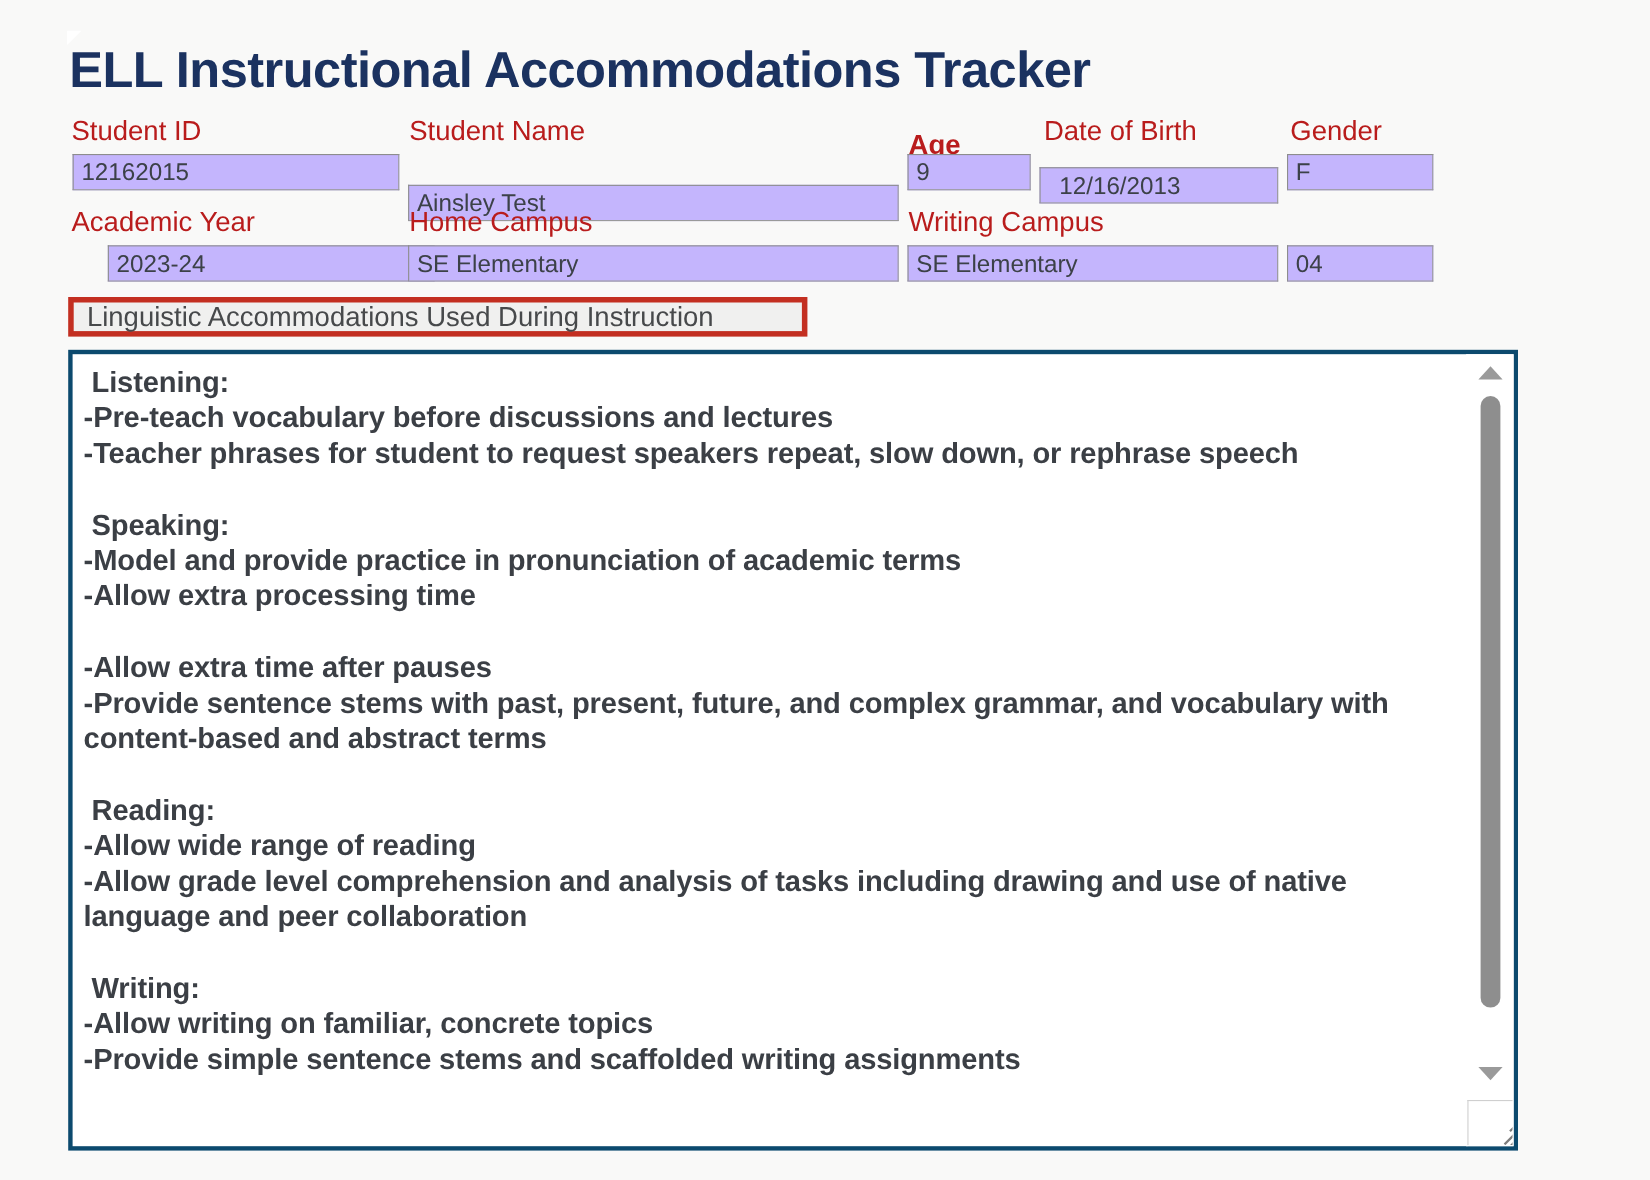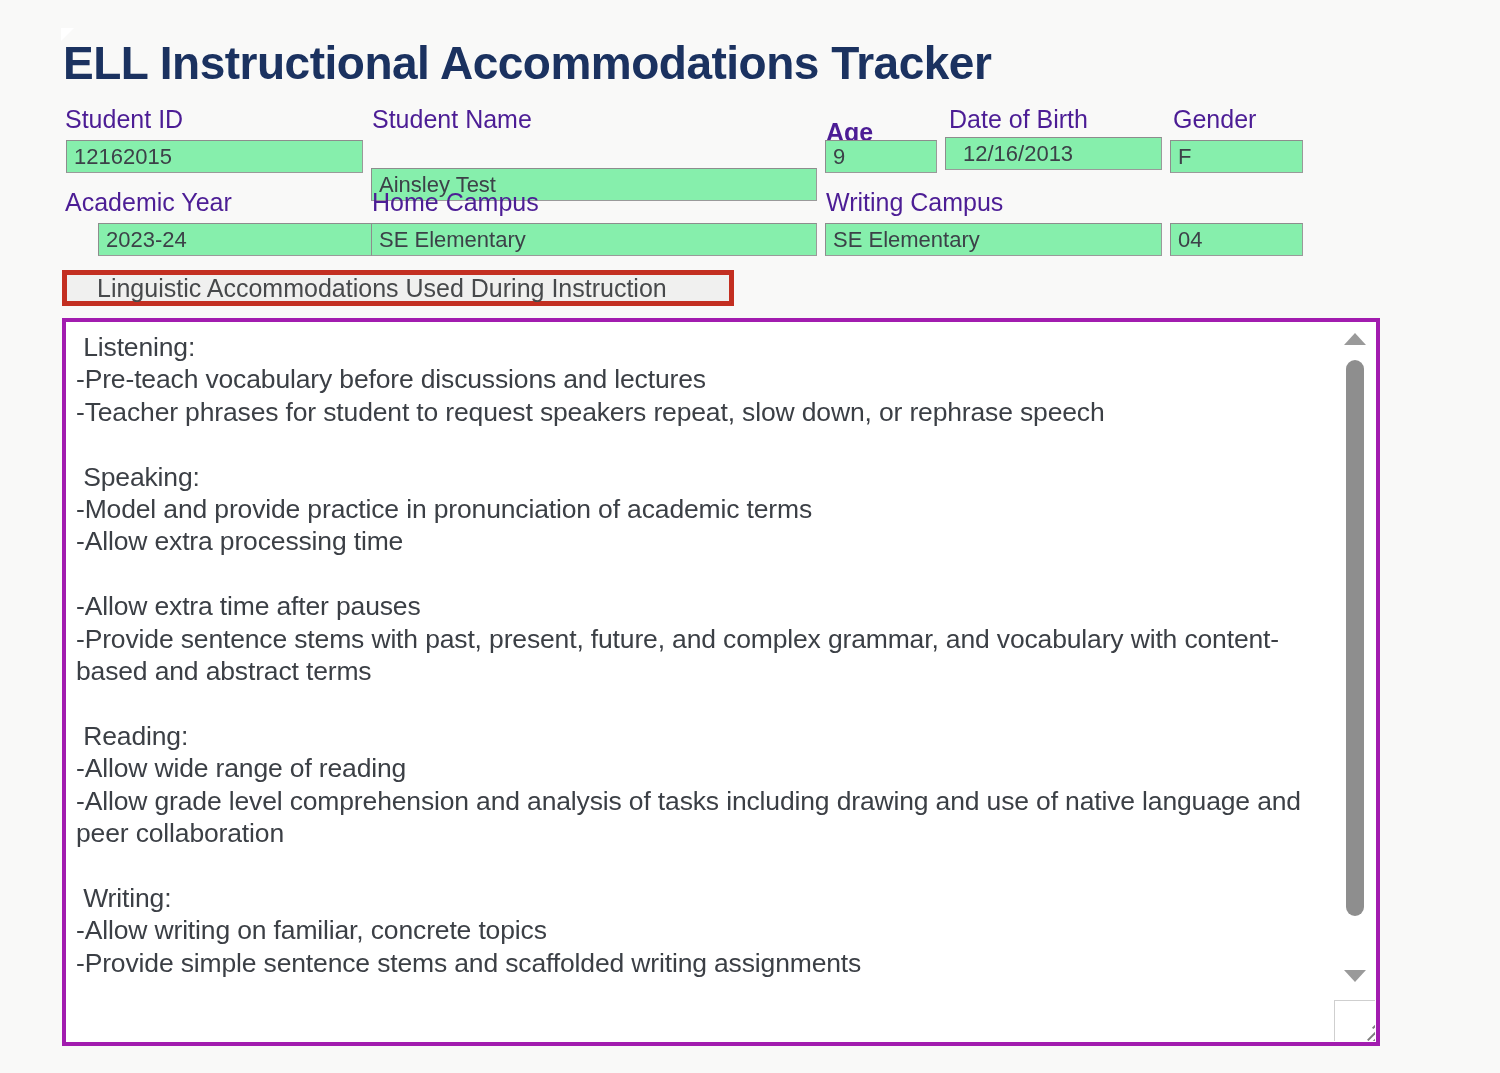--- a/index.html
+++ b/index.html
@@ -48,28 +48,28 @@
     color: #1b3260;
     white-space: nowrap;
     line-height: 1;
   }
 
   
   .field-label {
     position: absolute;
     font-family: "Liberation Sans", sans-serif;
     font-size: 25px;
-    color: #4c1d95;
+    color: #b91c1c;
     white-space: nowrap;
     line-height: 1;
   }
   .field-box {
     position: absolute;
     box-sizing: border-box;
-    background: #86efac;
+    background: #c4b5fd;
     border: 1px solid #9a9a9a;
     border-top-color: #8d8d8d;
     border-left-color: #8d8d8d;
     display: flex;
     align-items: center;
     padding-left: 7px;
     font-family: "Liberation Sans", sans-serif;
     font-size: 22px;
     color: #3c4148;
     white-space: nowrap;
@@ -77,21 +77,21 @@
   }
 
   
   .lbl-student-id      { left: 65px;   top: 107px; }
   .box-student-id      { left: 66px;   top: 140px;  width: 297px; height: 33px; }
   .lbl-student-name    { left: 372px;  top: 107px; }
   .box-student-name    { left: 371px;  top: 140px;  width: 446px; height: 33px; margin-top: 28px; }
   .lbl-age             { left: 826px;  top: 120px; font-weight: bold; }
   .box-age             { left: 825px;  top: 140px;  width: 112px; height: 33px; }
   .lbl-dob             { left: 949px;  top: 107px; }
-  .box-dob             { left: 945px;  top: 137px;  width: 217px; height: 33px; padding-left: 17px; }
+  .box-dob             { left: 945px;  top: 152px;  width: 217px; height: 33px; padding-left: 17px; }
   .lbl-gender          { left: 1173px; top: 107px; }
   .box-gender          { left: 1170px; top: 140px;  width: 133px; height: 33px; }
 
   
   .lbl-academic-year   { left: 65px;   top: 190px; }
   .box-academic-year   { left: 66px;   top: 223px;  width: 297px; height: 33px; margin-left: 32px; }
   .lbl-home-campus     { left: 372px;  top: 190px; }
   .box-home-campus     { left: 371px;  top: 223px;  width: 446px; height: 33px; }
   .lbl-current-campus  { left: 826px;  top: 190px; }
   .box-current-campus  { left: 825px;  top: 223px;  width: 337px; height: 33px; }
@@ -109,38 +109,39 @@
     border: 5px solid #c32f21;
     background: #f0f0ef;
   }
   .section-header-inner {
     position: absolute;
     left: 0; top: 0;
     width: 100%;
     height: 100%;
     display: flex;
     align-items: center;
-    padding-left: 30px;
+    padding-left: 12px;
     box-sizing: border-box;
     font-family: "Liberation Sans", sans-serif;
     font-size: 25px;
     color: #47494b;
     white-space: nowrap;
   }
 
   
   .textarea-frame {
     position: absolute;
     left: 62px;
     top: 318px;
     width: 1318px;
     height: 728px;
     box-sizing: border-box;
-    border: 4px solid #a21caf;
+    border: 4px solid #0c4a6e;
     background: #ffffff;
+    font-weight: bold;
   }
   .textarea-inner {
     position: absolute;
     left: 0; top: 0;
     right: 42px;
     bottom: 0;
     padding: 9px 0 0 10px;
     box-sizing: border-box;
     overflow: hidden;
   }

